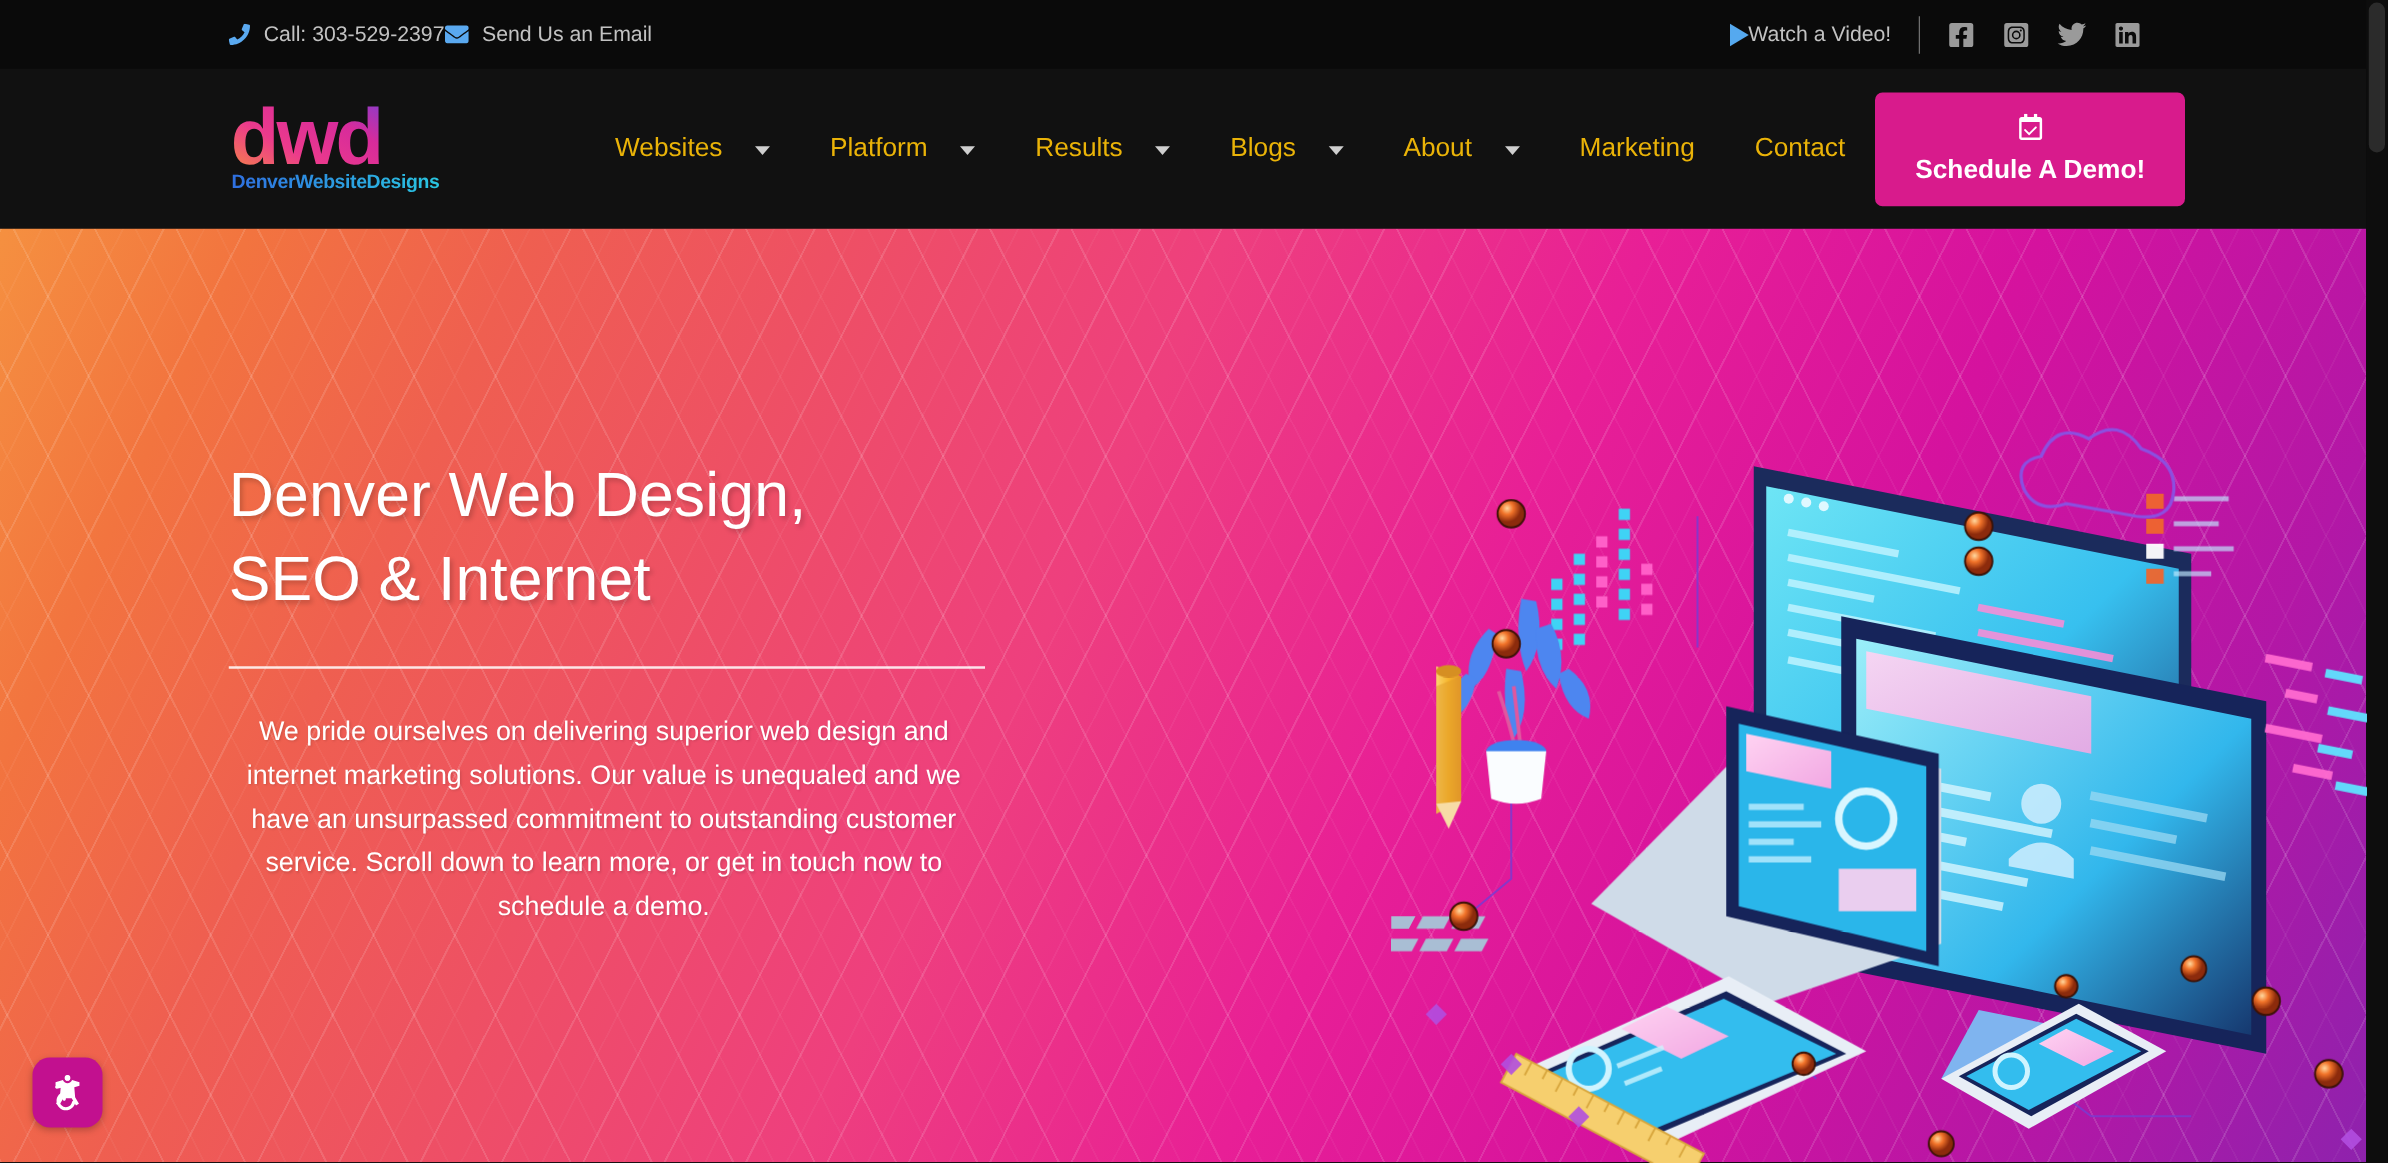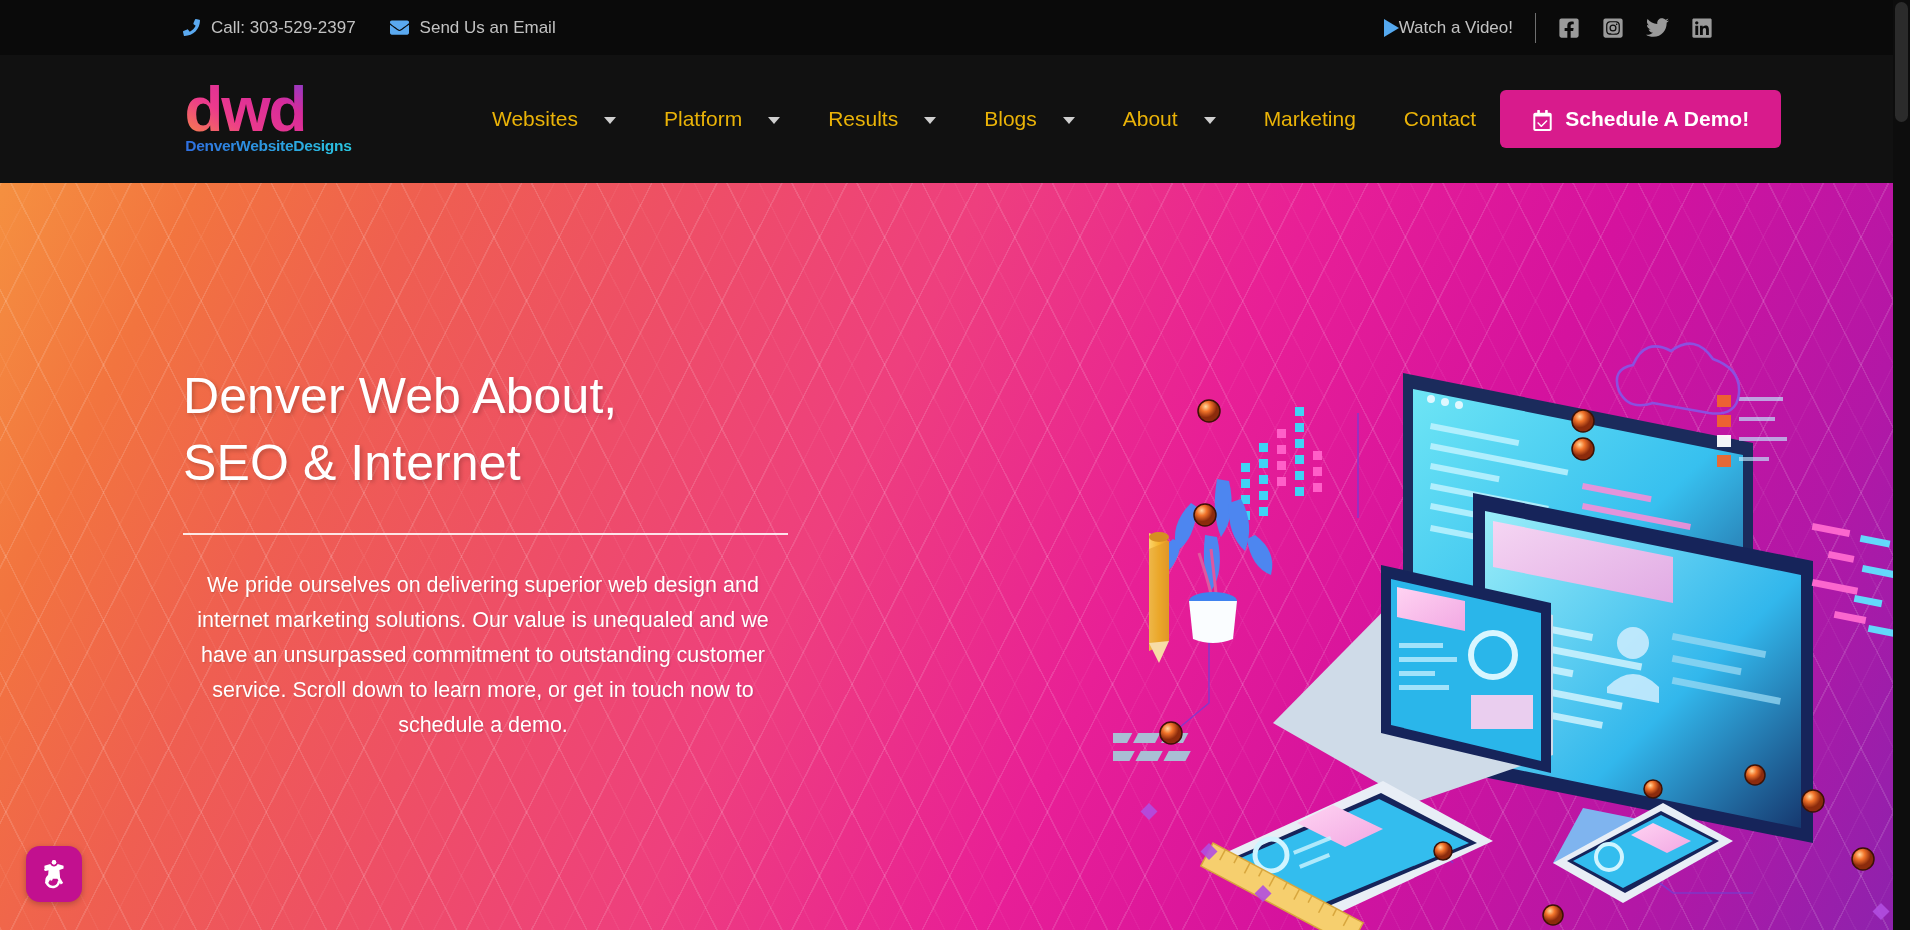--- a/index.html
+++ b/index.html
@@ -9,21 +9,21 @@
     font-family: "Liberation Sans", sans-serif;
   }
   #page { position: relative; width: 1910px; height: 930px; background: #111; overflow: hidden; }
   #viewport { position: absolute; left: 0; top: 0; width: 1893px; height: 930px; overflow: hidden; background:#0d0d0d; }
 
   
   .topbar {
     position: relative; height: 55px; background: #0a0a0a;
     display: flex; align-items: center; color: #b9b9b9; font-size: 17px;
   }
-  .topbar-left { display: flex; align-items: flex-end; gap: 34px; margin-left: 183px; }
+  .topbar-left { display: flex; align-items: flex-end; margin-left: 183px; }
   .tb-item { display: flex; align-items: center; gap: 11px; color: #c2c2c2; text-decoration: none; white-space: nowrap; }
   .tb-ico { color: #5aa9f0; display: inline-flex; align-items: center; }
   .topbar-right { margin-left: auto; display: flex; align-items: center; gap: 0; margin-right: 180px; }
   .watch { display: flex; align-items: center; gap: 0; color: #c2c2c2; text-decoration: none; font-size: 17px; white-space: nowrap; }
   .tri-play { width: 0; height: 0; border-left: 15px solid #55a9ef; border-top: 9px solid transparent; border-bottom: 9px solid transparent; }
   .tb-div { width: 1px; height: 30px; background: #6f6f6f; margin: 0 22px; }
   .socials { display: flex; align-items: center; gap: 22px; }
   .soc { color: #9a9a9a; display: inline-flex; }
 
   
@@ -34,24 +34,24 @@
   .logo { width: 185px; flex: 0 0 auto; user-select: none; }
   .logo svg { display: block; }
   .nav-links { display: flex; align-items: center; gap: 0; margin-left: 100px; }
   .nav-link {
     display: flex; align-items: center; gap: 26px;
     color: #eab308; font-size: 21px; text-decoration: none;
     padding: 10px 24px; white-space: nowrap;
   }
   .caret { width: 0; height: 0; border-left: 6.5px solid transparent; border-right: 6.5px solid transparent; border-top: 7.5px solid #cfcfcf; margin-top: 3px; }
   .demo-btn {
-    margin-left: auto; display: flex; align-items: flex-end; gap: 12px;
+    margin-left: auto; display: flex; align-items: center; gap: 12px;
     background: #d81b8c; color: #fff; border: none; cursor: pointer;
     font-size: 21px; font-weight: 700; padding: 17px 32px; border-radius: 6px;
-    font-family: "Liberation Sans", sans-serif; white-space: nowrap;
+    font-family: "Liberation Sans", sans-serif; white-space: nowrap; flex-direction: column;
   }
 
   
   .hero {
     position: relative; height: 747px; overflow: hidden;
     background: linear-gradient(115deg,
         #f59040 0%, #f2743f 9%, #ef5f50 19%, #ee5064 30%,
         #ee3f7e 44%, #e81f96 59%, #d5129e 73%, #b317a6 88%, #8e22ad 100%);
   }
   .hero-pattern {
@@ -211,21 +211,21 @@
         <span>Schedule A Demo!</span>
       </button>
     </div>
 
     <div class="hero">
       <div class="hero-pattern"></div>
       <div class="hero-inner">
 
         <div class="hero-copy">
           <h1 class="hero-title">
-            <span>Denver Web About,</span><br>
+            <span>Denver Web Design,</span><br>
             <span>SEO &amp; Internet</span><br>
           </h1>
           <div class="hero-rule"></div>
           <p class="hero-text">We pride ourselves on delivering superior web design and internet marketing solutions. Our value is unequaled and we have an unsurpassed commitment to outstanding customer service.  Scroll down to learn more, or get in touch now to schedule a demo.</p>
         </div>
 
         <div class="hero-art">
           <svg viewBox="0 0 800 640" aria-hidden="true">
             <defs>
               <linearGradient id="scrA" x1="0" y1="0" x2="1" y2="1">

